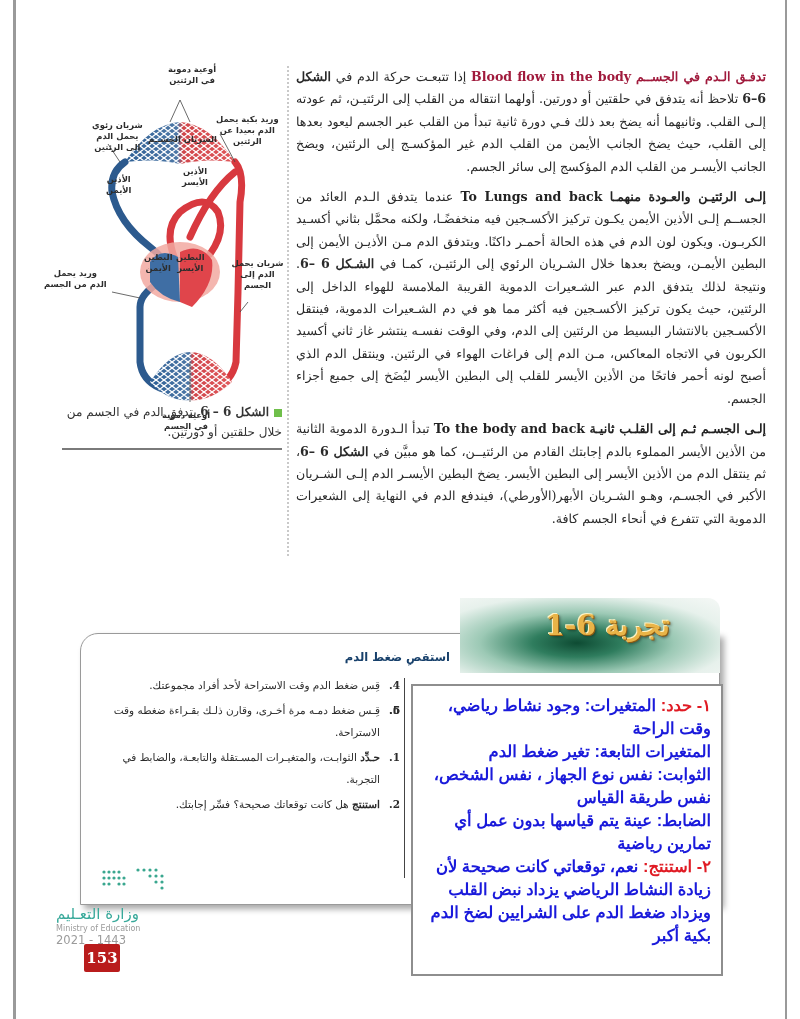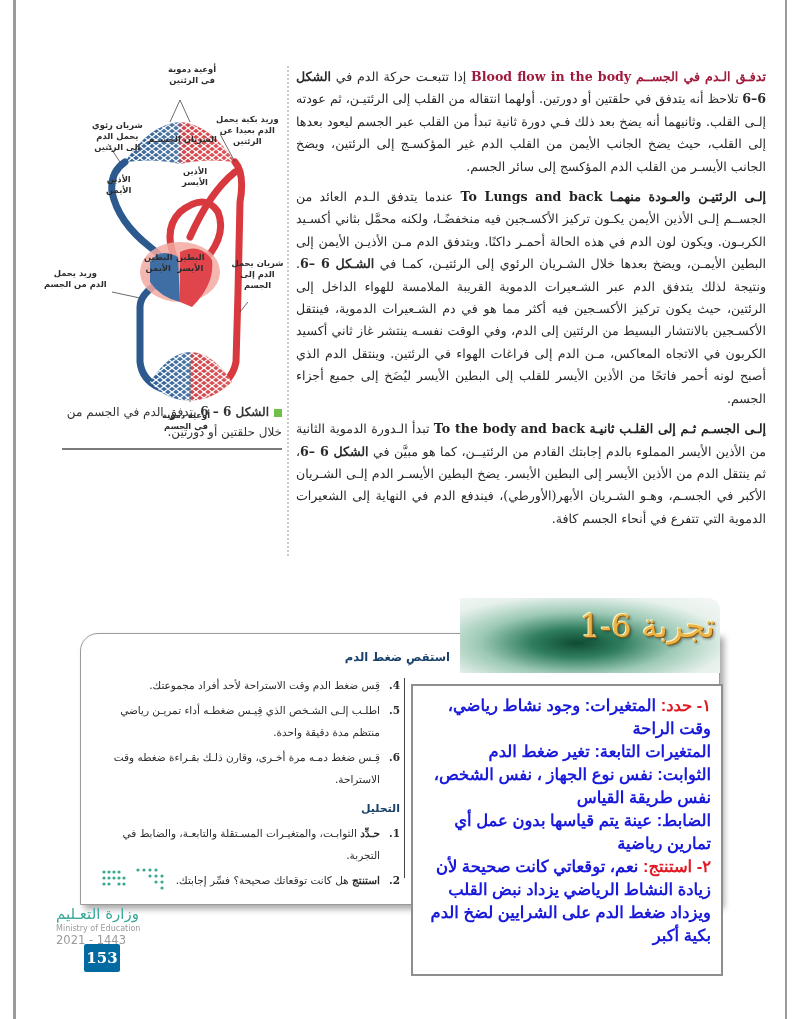--- a/index.html
+++ b/index.html
@@ -21,40 +21,40 @@
   
   .figure { position: absolute; left: 40px; top: 62px; width: 245px; height: 340px; }
   .figure svg { position: absolute; left: 0; top: 0; }
   .fig-label { position: absolute; font-family: "DejaVu Sans", sans-serif; font-size: 8.4px; line-height: 11px; color: #2d2d2d; font-weight: bold; direction: rtl; text-align: center; white-space: nowrap; }
 
   .caption { position: absolute; left: 62px; top: 402px; width: 220px; direction: rtl; font-family: "DejaVu Serif", serif; font-size: 12px; line-height: 20px; color: #333; padding-bottom: 6px; border-bottom: 2px solid #7a7a7a; }
   .caption .square { display: inline-block; width: 8px; height: 8px; background: #6fbf4a; margin-left: 5px; vertical-align: middle; }
   .caption b { font-weight: bold; }
   .lab-box { position: absolute; left: 80px; top: 633px; width: 640px; height: 272px; border: 1px solid #9a9a9a; border-radius: 18px 0 0 0; background: #fff; box-shadow: 4px 4px 6px rgba(0,0,0,0.35); }
   .lab-badge { position: absolute; left: 460px; top: 598px; width: 260px; height: 75px; background: radial-gradient(ellipse at 45% 60%, #0e4b33 0%, #2f7d5e 22%, #9cc9b5 48%, #e7f1ec 75%, #f5f8f6 100%); border-top-right-radius: 12px; overflow: hidden; }
-  .lab-badge-title { position: absolute; left: 500px; top: 598px; width: 215px; text-align: right; direction: rtl; font-family: "DejaVu Serif", serif; font-size: 32px; font-weight: normal; color: #e9b448; text-shadow: 1px 1px 0 #8c5a12, -1px -1px 0 #fff4c6, 2px 2px 3px rgba(0,0,0,0.4); line-height: 56px; }
+  .lab-badge-title { position: absolute; left: 500px; top: 598px; width: 215px; text-align: center; direction: rtl; font-family: "DejaVu Serif", serif; font-size: 28px; font-weight: bold; color: #e9b448; text-shadow: 1px 1px 0 #8c5a12, -1px -1px 0 #fff4c6, 2px 2px 3px rgba(0,0,0,0.4); line-height: 56px; }
   .lab-subtitle { position: absolute; left: 200px; top: 650px; width: 250px; direction: rtl; text-align: right; font-family: "DejaVu Sans", sans-serif; font-weight: bold; font-size: 11.5px; color: #17406b; }
 
   .lab-col-left { position: absolute; left: 100px; top: 674px; width: 300px; direction: rtl; font-family: "DejaVu Serif", serif; font-size: 10.5px; line-height: 22px; color: #2b2b2b; text-align: right; }
   .lab-item { position: relative; padding-right: 20px; margin-bottom: 3px; }
   .lab-item .num { position: absolute; right: 0; top: 0; font-weight: bold; }
   .lab-section-head { color: #17406b; font-weight: bold; font-family: "DejaVu Sans", sans-serif; font-size: 11px; margin-top: 8px; margin-bottom: 2px; }
   .frag-line { position: absolute; left: 404px; top: 678px; width: 1px; height: 200px; background: #444; }
 
   
   .answer-box { position: absolute; left: 411px; top: 684px; width: 312px; height: 292px; background: #ffffff; border: 2px solid #8e8e8e; direction: rtl; text-align: right; padding: 8px 10px 6px 8px; font-family: "Liberation Sans", sans-serif; font-weight: bold; font-size: 16.4px; line-height: 23px; color: #1a1adb; }
   .answer-box .red { color: #e01b24; }
 
   
   .ministry { position: absolute; left: 56px; top: 905px; width: 120px; }
   .ministry-ar { font-family: "DejaVu Sans", sans-serif; font-size: 15px; color: #38a99a; letter-spacing: 1px; direction: rtl; text-align: left; }
   .ministry-en { font-family: "DejaVu Sans", sans-serif; font-size: 8px; color: #9b9b9b; margin-top: 1px; }
   .ministry-year { font-family: "DejaVu Sans", sans-serif; font-size: 11.5px; color: #9b9b9b; margin-top: 0px; }
   .dots-logo { position: absolute; left: 100px; top: 866px; width: 70px; height: 30px; }
-  .page-number { position: absolute; left: 84px; top: 944px; width: 36px; height: 28px; background: #0369a1; color: #fff; font-family: "DejaVu Serif", serif; font-weight: bold; font-size: 15px; line-height: 28px; text-align: center; border-radius: 2px; }
+  .page-number { position: absolute; left: 84px; top: 944px; width: 36px; height: 28px; background: #b91c1c; color: #fff; font-family: "DejaVu Serif", serif; font-weight: bold; font-size: 15px; line-height: 28px; text-align: center; border-radius: 2px; }
 </style>
 </head>
 <body>
 
 <div class="page-border-left"></div>
 <div class="page-border-right"></div>
 
 <div class="main-col">
   <p class="para">
     <span class="para-head-red">تدفـق الـدم في الجســم</span>
@@ -164,27 +164,25 @@
 <div class="lab-badge-title">تجربة 6-1</div>
 <div class="lab-subtitle">استقصِ ضغط الدم</div>
 
 <div class="lab-col-left">
   <div class="lab-item">
     <span class="num">4.</span>
     <span>قِس ضغط الدم وقت الاستراحة لأحد أفراد مجموعتك.</span>
   </div>
   <div class="lab-item">
     <span class="num">5.</span>
-    <span>اطلـب إلـى الشـخص الذي قِيـس ضغطـه أداء تمريـن رياضي منتظم مدة دقيقة واحدة.</span>
   </div>
   <div class="lab-item">
     <span class="num">6.</span>
     <span>قِـس ضغط دمـه مرة أخـرى، وقارن ذلـك بقـراءة ضغطه وقت الاستراحة.</span>
   </div>
-  <div class="lab-section-head">التحليل</div>
   <div class="lab-item">
     <span class="num">1.</span>
     <b>حـدِّد</b>
     <span>الثوابـت، والمتغيـرات المسـتقلة والتابعـة، والضابط في التجربة.</span>
   </div>
   <div class="lab-item">
     <span class="num">2.</span>
     <b>استنتج</b>
     <span>هل كانت توقعاتك صحيحة؟ فسِّر إجابتك.</span>
   </div>

